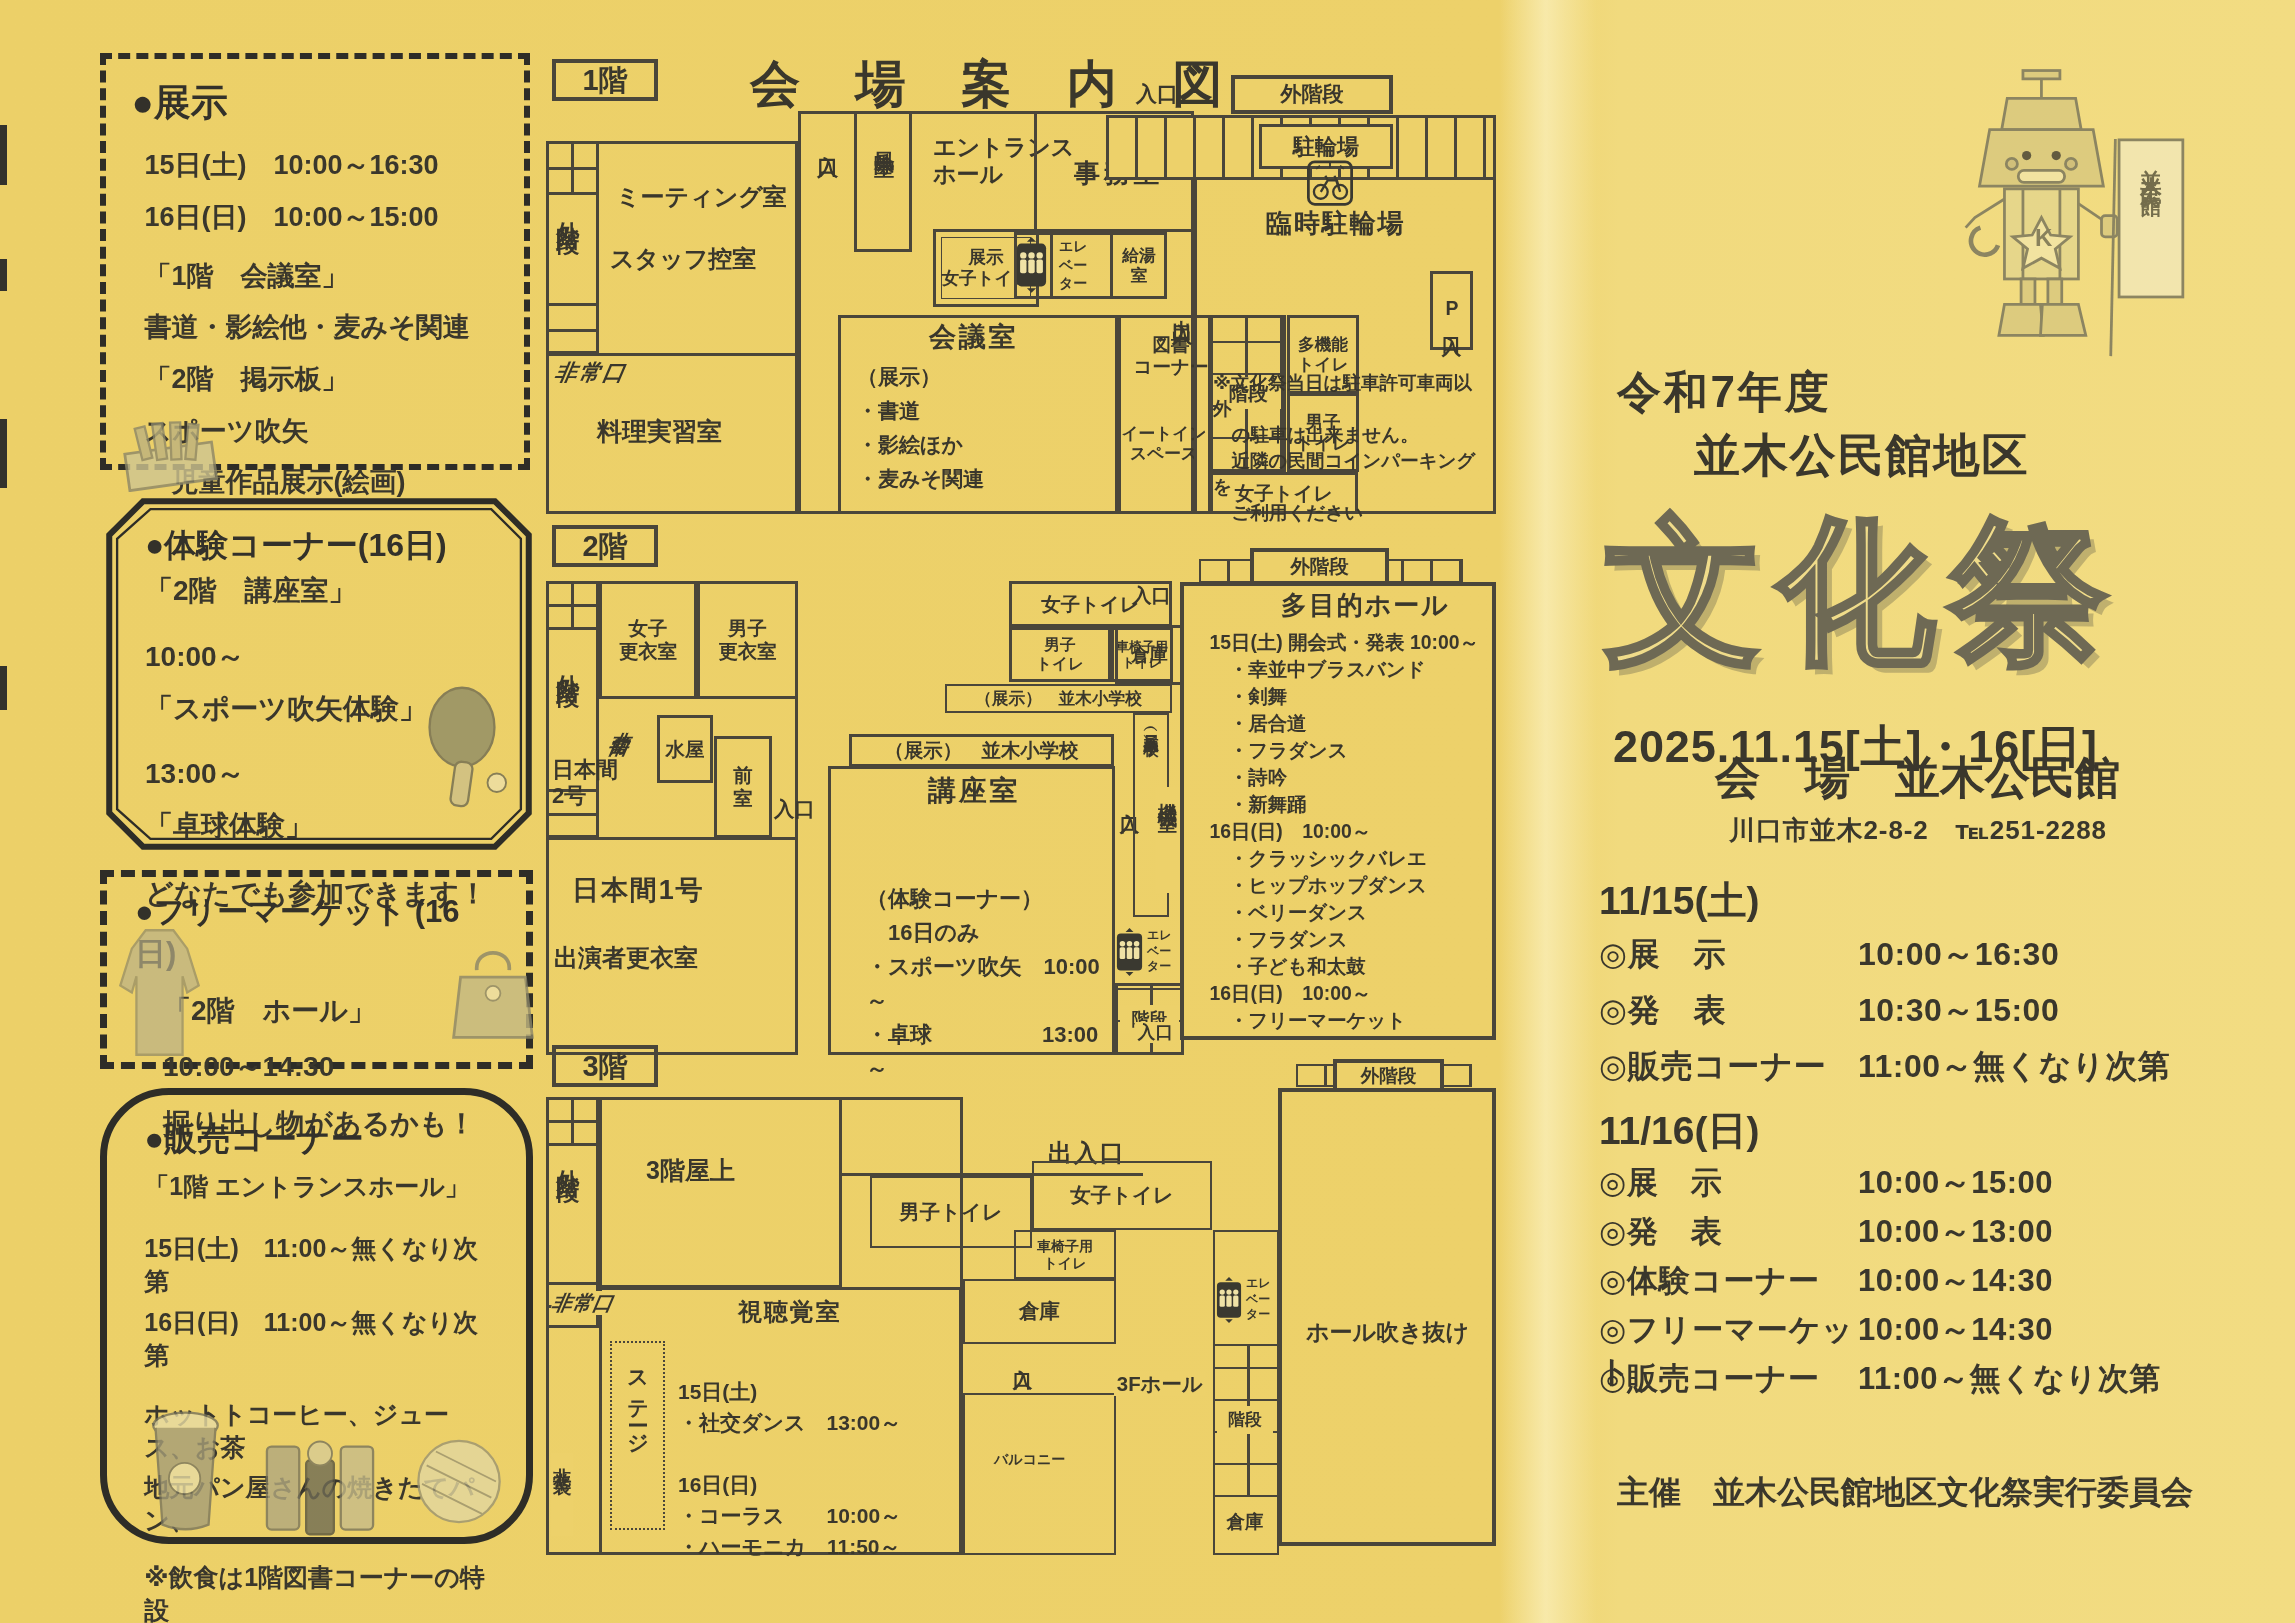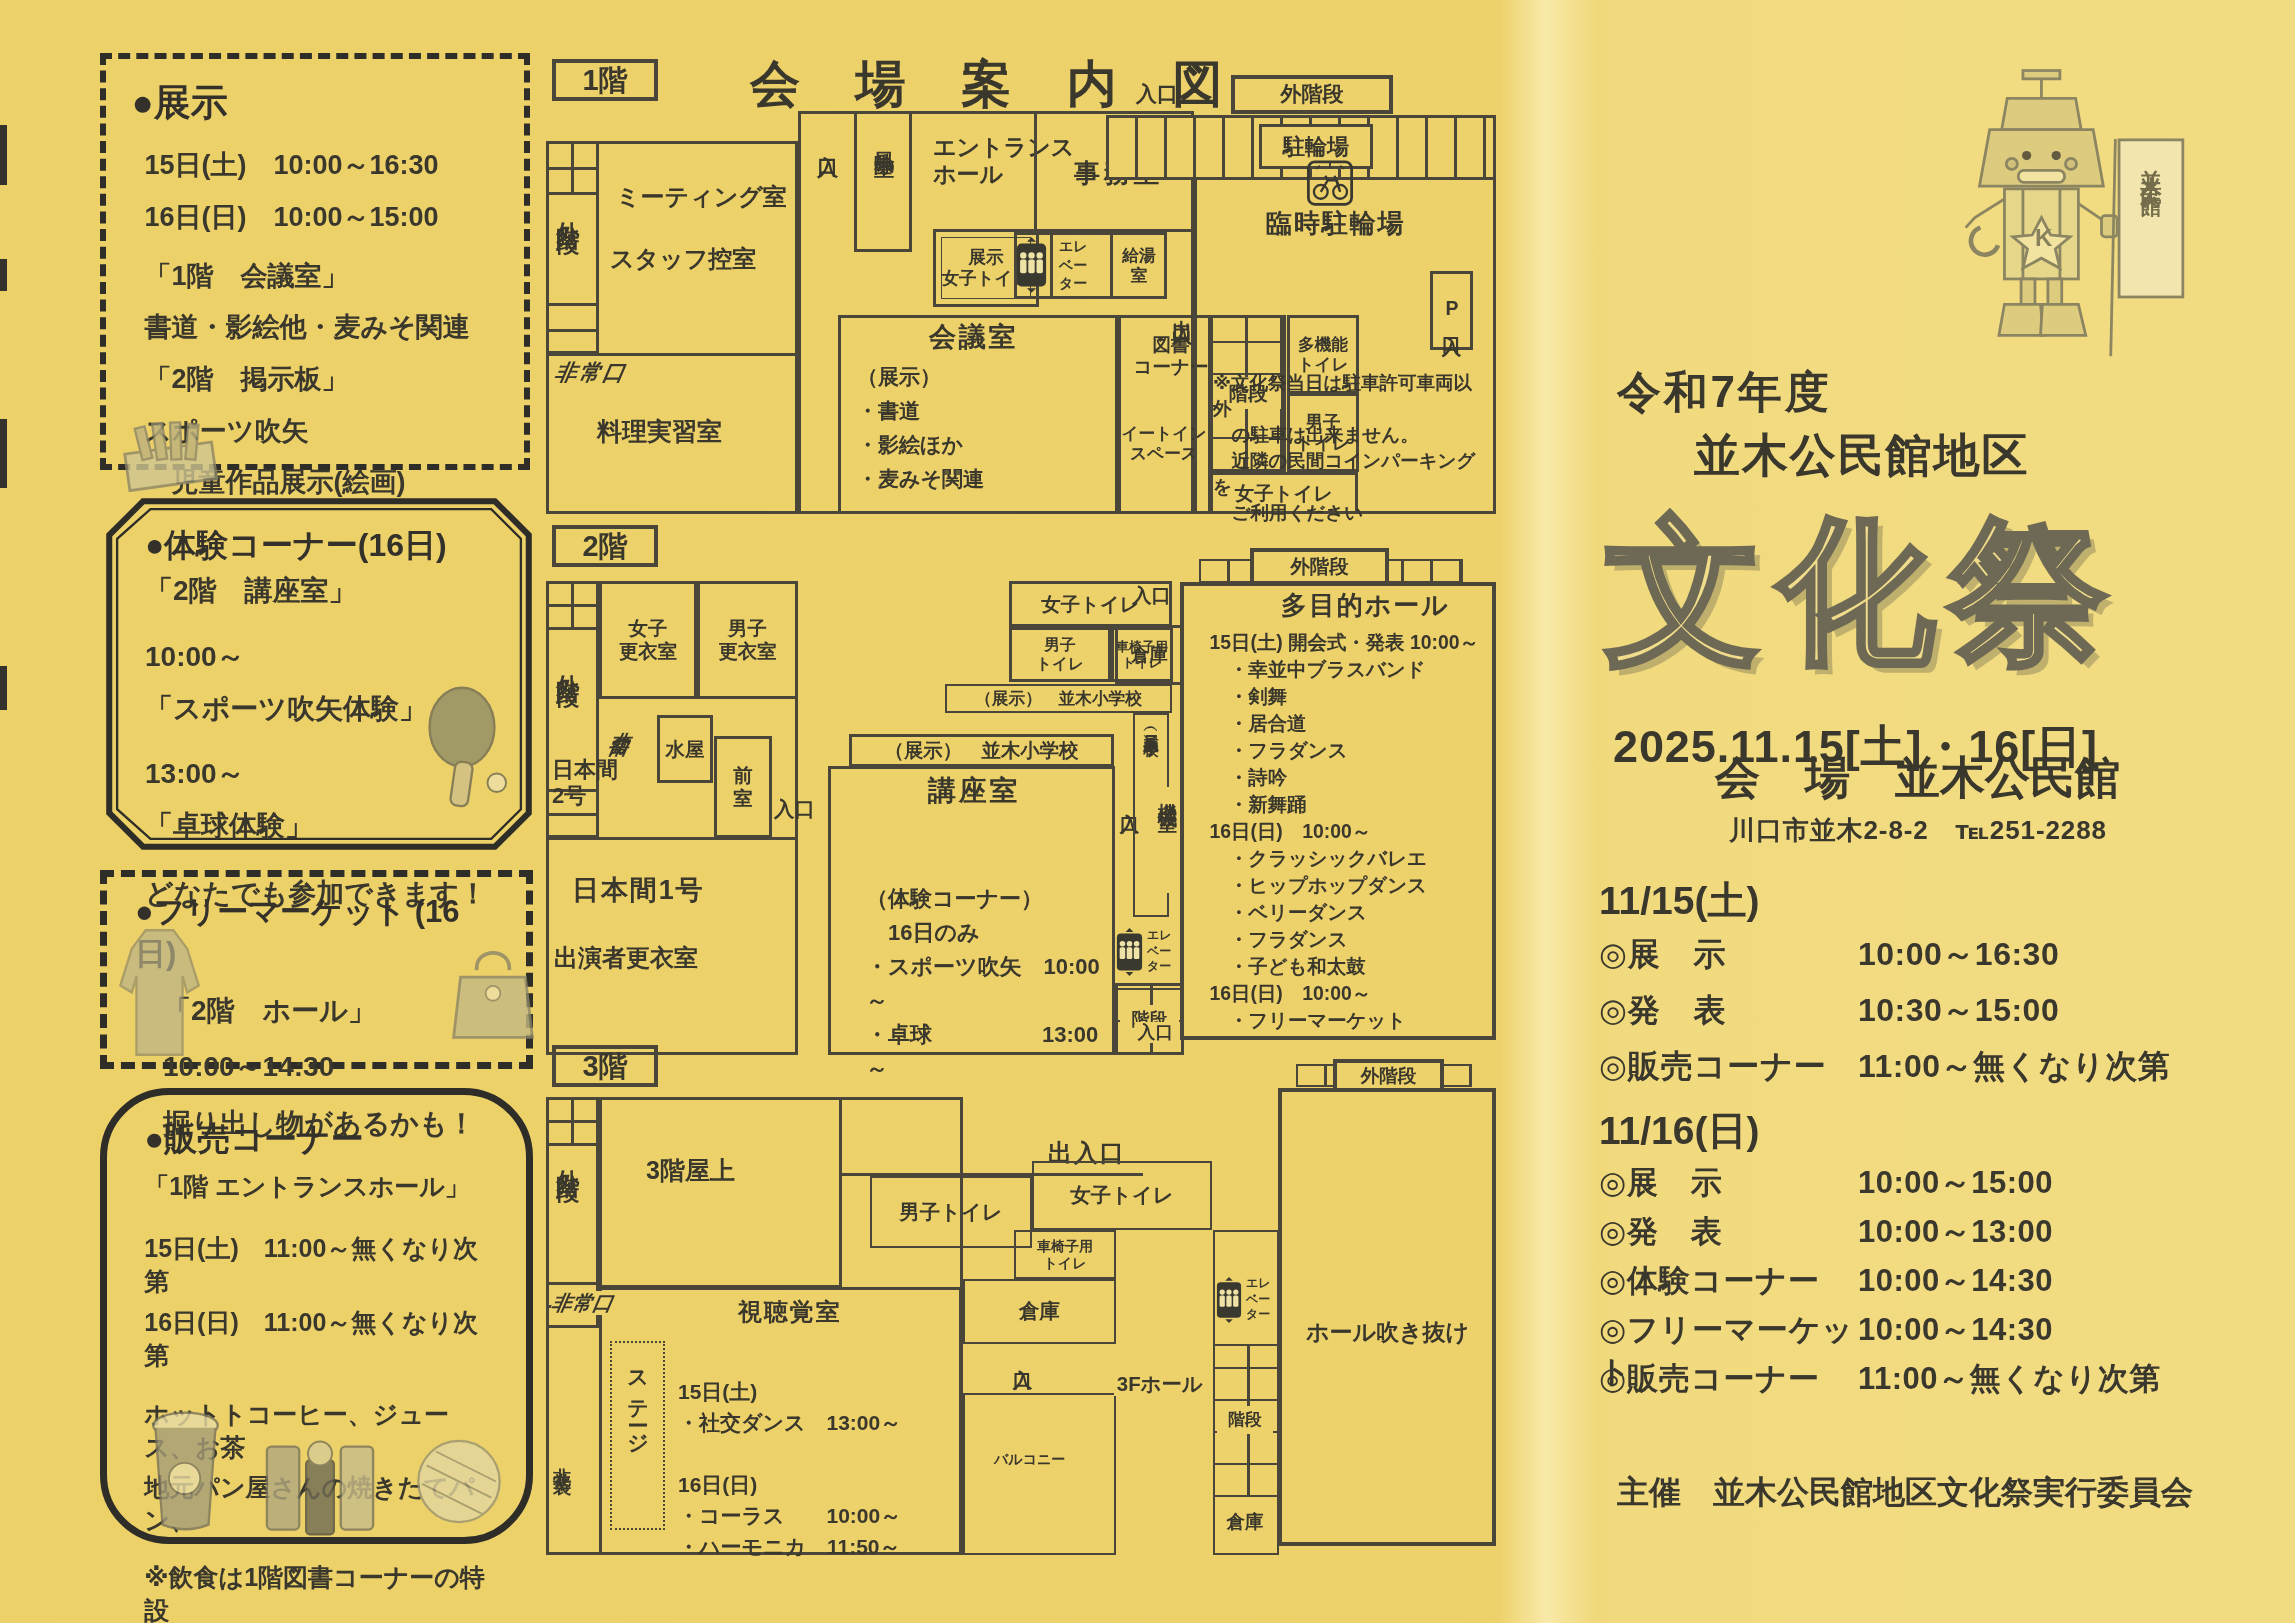--- a/index.html
+++ b/index.html
@@ -241,21 +241,21 @@
 トイレ</div>
   </div>
   <div class="room" style="left:1287px;top:393px;width:72px;height:79px;">
     <div class="lbl pre ctr" style="position:absolute;inset:0;font-size:17.6px;">男子
 トイレ</div>
   </div>
 
   <div class="room" style="left:1194px;top:115px;width:302px;height:399px;"></div>
   <div class="lbl" style="left:1136px;top:82px;font-size:21px;">入口</div>
   <div class="room cellsV paperbg" style="left:1106px;top:115px;width:390px;height:65px;"></div>
-  <div class="room ctr paperbg" style="left:1259px;top:124px;width:114px;height:45px;">
+  <div class="room ctr paperbg" style="left:1259px;top:124px;width:134px;height:45px;">
     <span class="lbl" style="position:static;font-size:22px;">駐輪場</span>
   </div>
   <div class="room thick ctr paperbg" style="left:1231px;top:75px;width:162px;height:39px;">
     <span class="lbl" style="position:static;font-size:21px;">外階段</span>
   </div>
   <svg class="abs" style="left:1307px;top:157px;" width="46" height="49" viewBox="0 0 100 105">
     <rect x="3" y="10" width="94" height="92" rx="14" fill="none" stroke="#3a3930" stroke-width="6"></rect>
     <circle cx="30" cy="75" r="15" fill="none" stroke="#3a3930" stroke-width="5"></circle>
     <circle cx="72" cy="75" r="15" fill="none" stroke="#3a3930" stroke-width="5"></circle>
     <path d="M30 75 L45 50 L65 50 L72 75 M45 50 L40 40 M60 40 L72 75" fill="none" stroke="#3a3930" stroke-width="5"></path>

